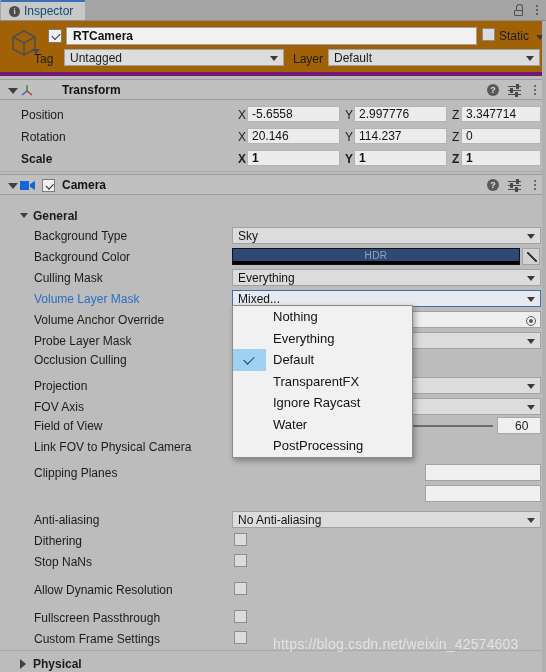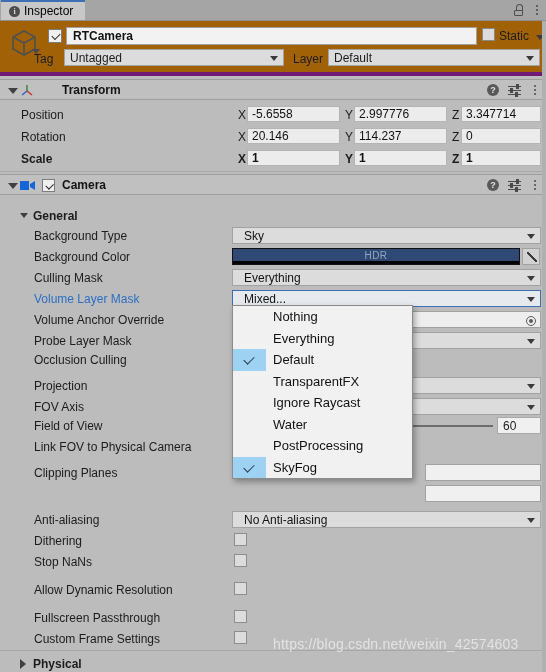--- a/index.html
+++ b/index.html
@@ -20,21 +20,21 @@
     border-bottom:1px solid #8e8e8e;
   }
   .tab{
     position:absolute;left:1px;top:0;height:20px;
     display:flex;align-items:center;gap:4px;
     padding:0 12px 0 8px;
     background:#c8c8c8;
     border-top:2px solid #3d6fb5;
     box-sizing:border-box;
   }
-  .tab-label{font-size:12px;color:#000000;}
+  .tab-label{font-size:12px;color:#0c4a6e;}
   .info-icon{
     width:11px;height:11px;border-radius:50%;
     background:#4c4c4c;color:#d7d7d7;
     font-size:8px;line-height:11px;text-align:center;
     font-family:"Liberation Serif",serif;font-weight:bold;
     display:inline-block;
   }
   .tabbar-right{
     position:absolute;right:4px;top:0;height:20px;
     display:flex;align-items:center;gap:9px;
@@ -140,21 +140,21 @@
   .plabel.blue{color:#2b6fc4;}
   .vec-axis{position:absolute;top:4px;font-size:12px;color:#1c1c1c;}
   .vecfield{
     position:absolute;top:2px;height:16px;
     background:#ececec;border:1px solid #b4b4b4;box-sizing:border-box;
     display:flex;align-items:center;padding-left:4px;font-size:12px;color:#121212;
   }
   .ctrl{
     position:absolute;top:2px;height:17px;
     background:#dcdcdc;border:1px solid #a2a2a2;box-sizing:border-box;
-    display:flex;align-items:center;padding-left:11px;font-size:12px;color:#121212;
+    display:flex;align-items:center;padding-left:5px;font-size:12px;color:#121212;
   }
   .ctrl.obj{background:#eeeeee;}
   .ctrl.white{background:#f0f0f0;}
   .ctrl.focused{background:#e6e9ee;border:1px solid #3d6fb5;}
   .checkbox{
     position:absolute;top:3px;width:13px;height:13px;
     background:#dcdcdc;border:1px solid #8d8d8d;box-sizing:border-box;
   }
   .sub-head{position:absolute;left:0;width:546px;height:19px;}
   .sub-title{position:absolute;left:33px;top:3px;font-weight:bold;font-size:12px;}
@@ -181,21 +181,21 @@
   .objsel{
     position:absolute;right:4px;top:4px;width:10px;height:10px;border-radius:50%;
     border:1.3px solid #5a5a5a;box-sizing:border-box;
   }
   .objsel::after{content:"";position:absolute;left:2px;top:2px;width:4px;height:4px;border-radius:50%;background:#5a5a5a;}
 
   .slider-track{position:absolute;height:1.5px;background:#6d6d6d;}
   .numfield{
     position:absolute;top:2px;height:17px;
     background:#f0f0f0;border:1px solid #a9a9a9;box-sizing:border-box;
-    display:flex;align-items:center;padding-left:5px;font-size:12px;
+    display:flex;align-items:center;padding-left:17px;font-size:12px;
   }
 
   
   .popup{
     position:absolute;
     background:#f1f1f1;
     border:1px solid #8b8b8b;
     box-shadow:2px 3px 6px rgba(0,0,0,.32);
     z-index:50;
   }
@@ -517,22 +517,18 @@
         <span class="lbl">Ignore Raycast</span>
       </div>
       <div class="popup-item">
         <span class="chk"></span>
         <span class="lbl">Water</span>
       </div>
       <div class="popup-item">
         <span class="chk"></span>
         <span class="lbl">PostProcessing</span>
       </div>
-      <div class="popup-item checked">
-        <span class="chk" style="background: rgb(158, 210, 243);"></span>
-        <span class="lbl">SkyFog</span>
-      </div>
     </div>
 
   <div class="watermark">https://blog.csdn.net/weixin_42574603</div>
 
   <div class="scrollbar"></div>
 </div>
 
 </body></html>

